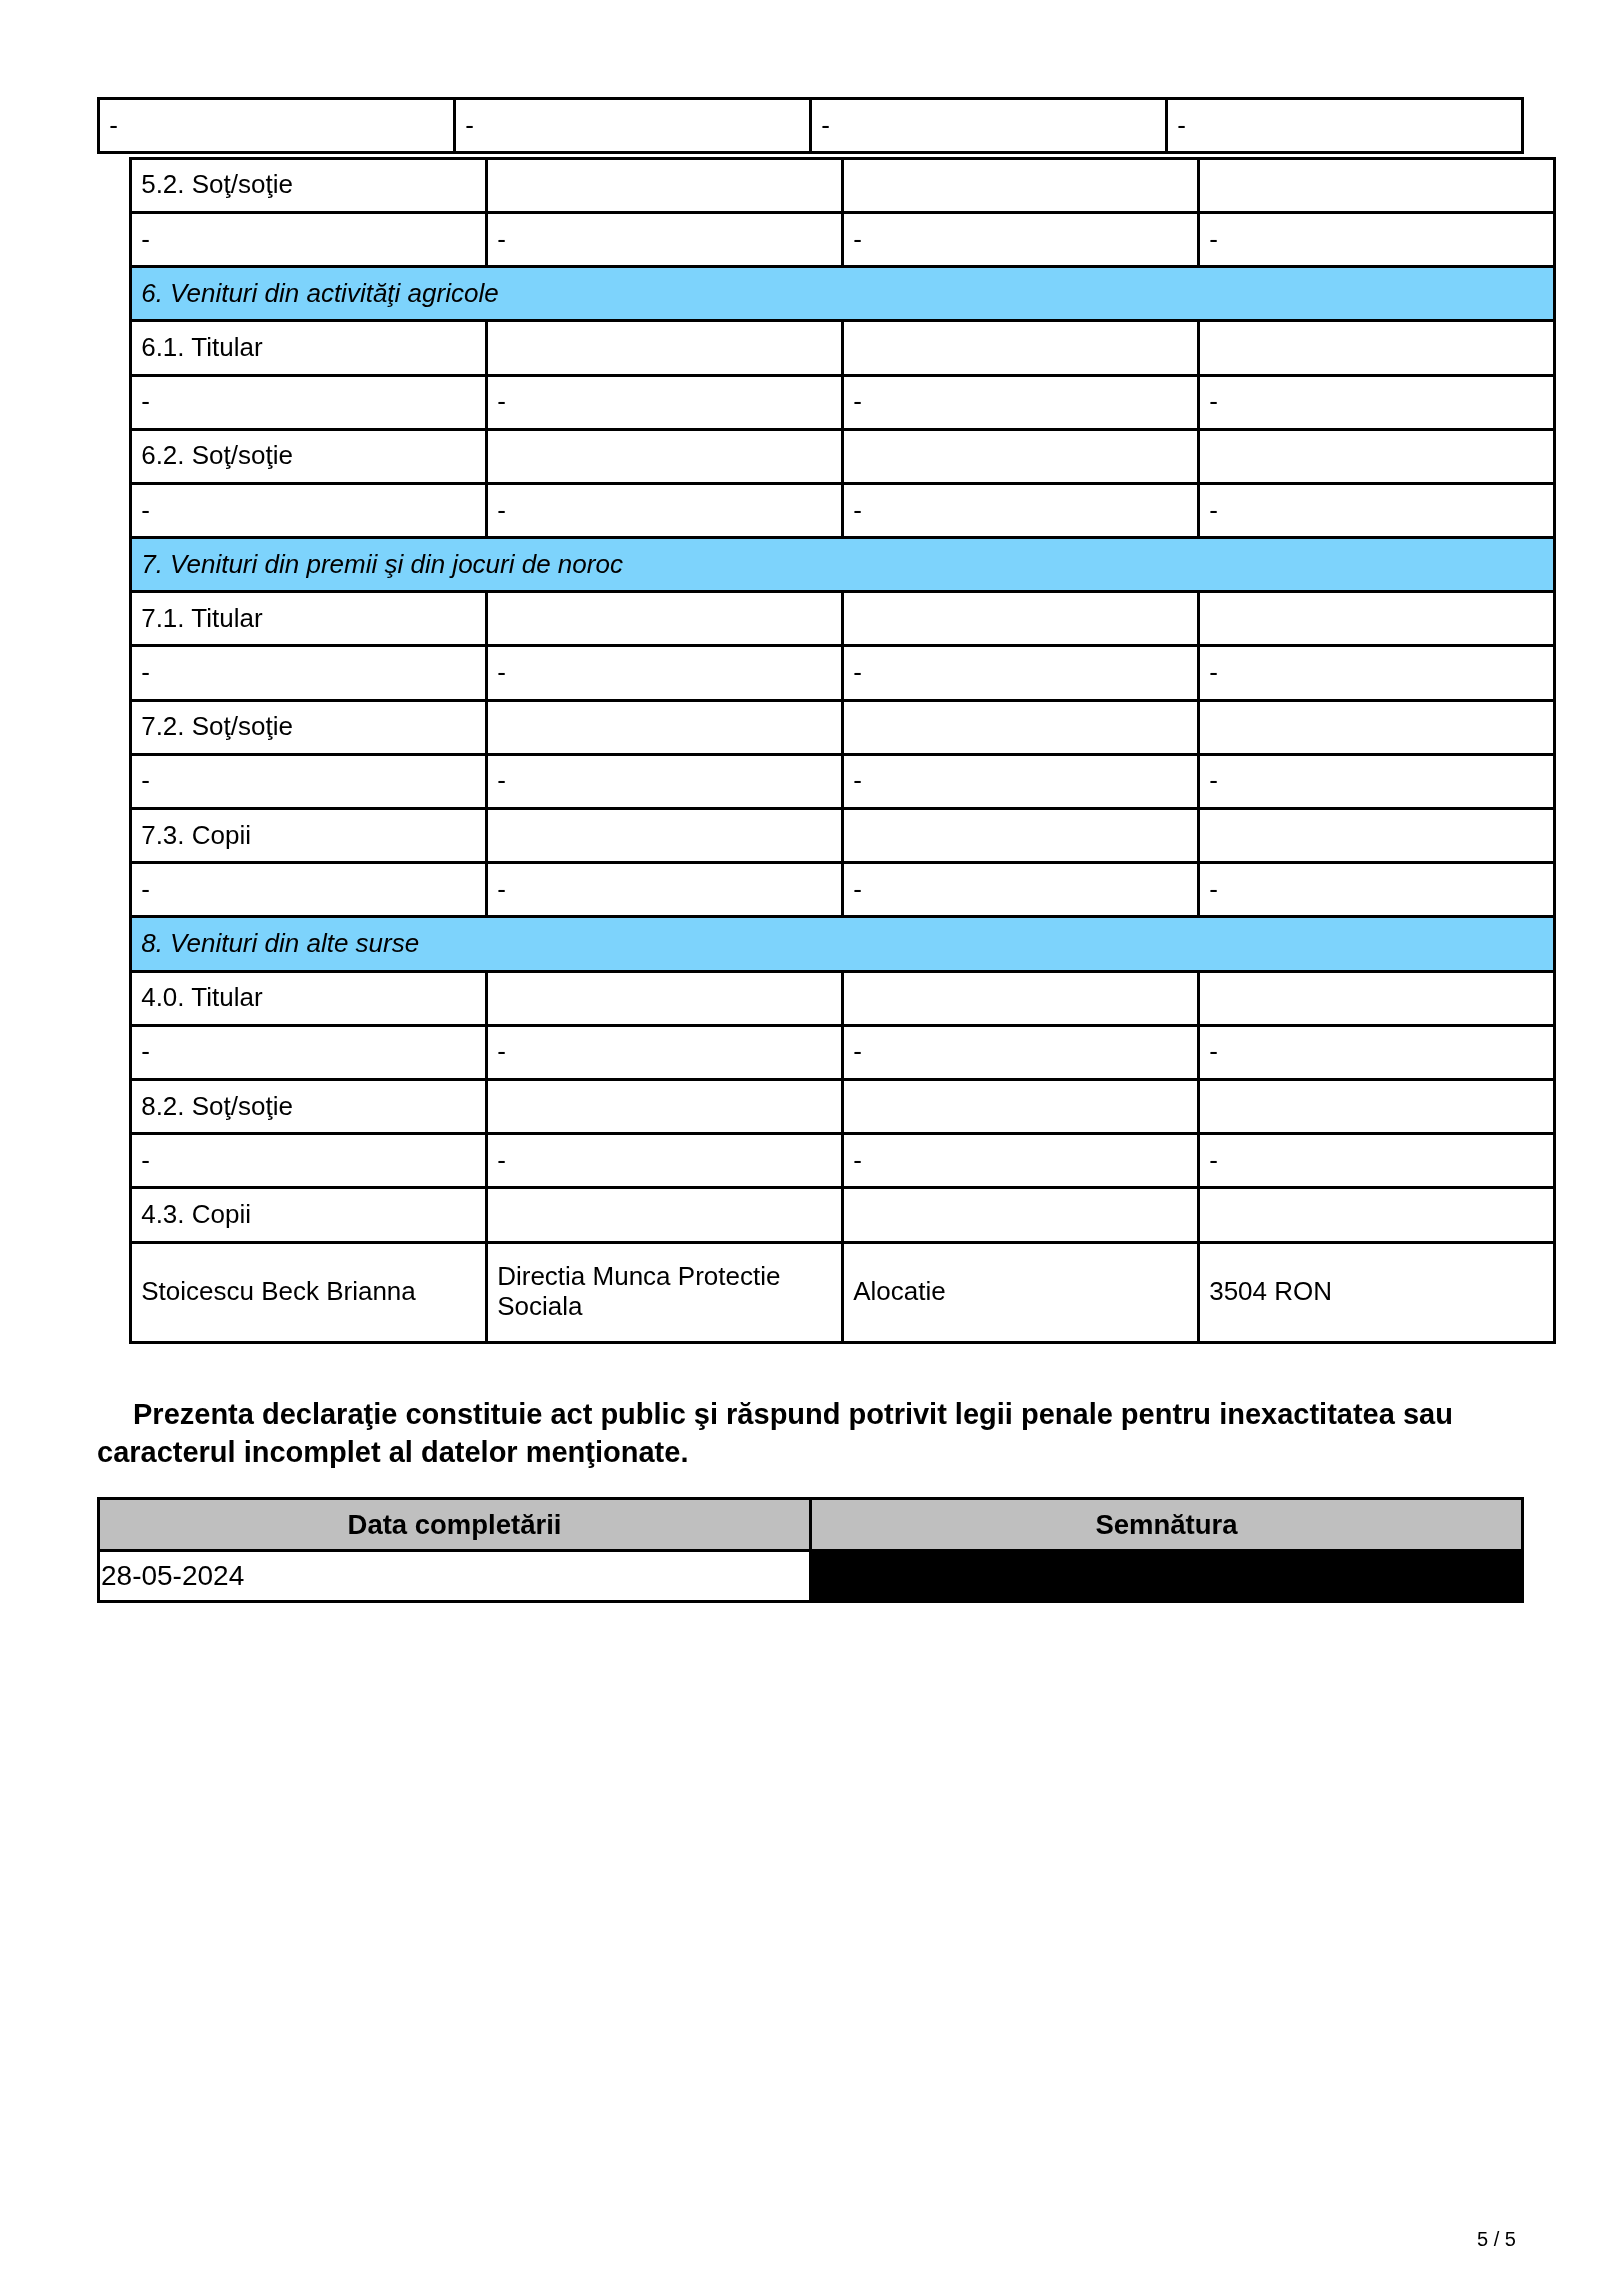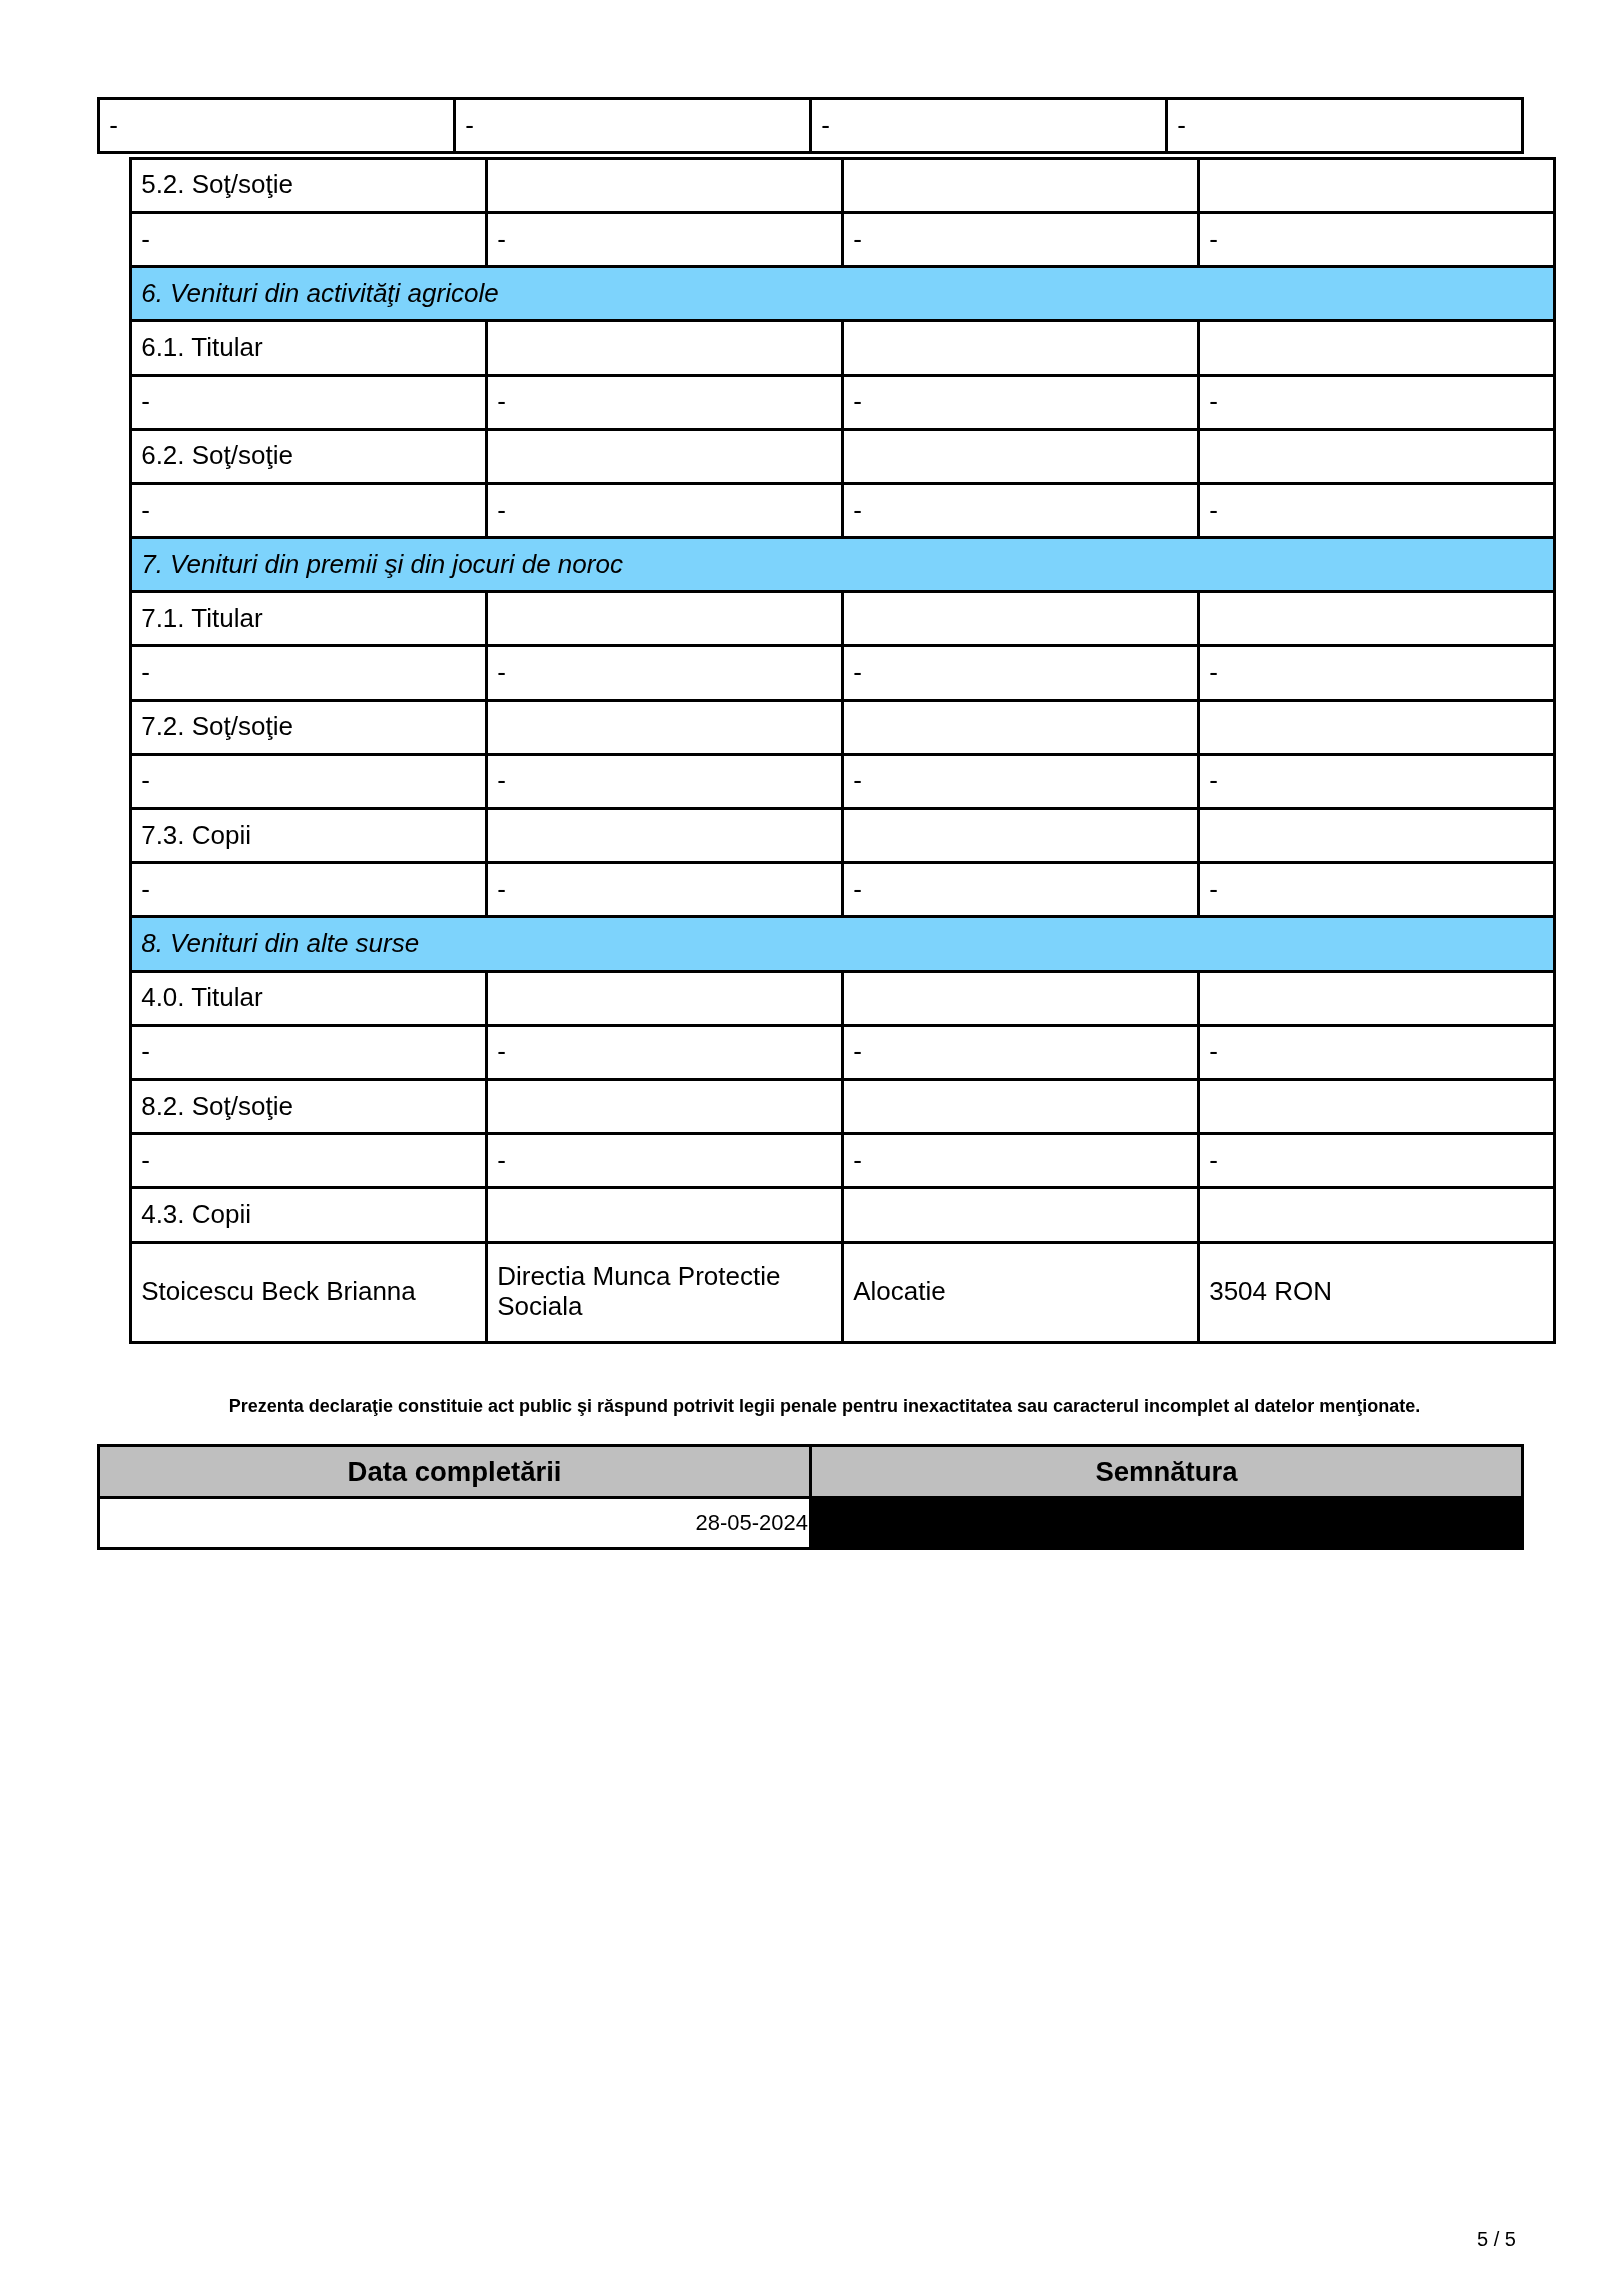--- a/index.html
+++ b/index.html
@@ -48,42 +48,42 @@
   .income-table.main tr.data-row td {
     height: 92px;
   }
   .section-cell {
     background: #7dd3fc;
     font-style: italic;
   }
   .declaration {
     margin: 51px 8px 0 0;
     font-weight: bold;
-    font-size: 18px;
+    font-size: 29px;
     line-height: 1.32;
     text-indent: 36px;
-    text-align: center;
+    text-align: left;
   }
   .signature-table {
     margin-top: 26px;
   }
   .signature-table th {
     border: 3.3px solid #000000;
     background: #bfbfbf;
     font-size: 27.5px;
     font-weight: bold;
     height: 47px;
     text-align: center;
     vertical-align: middle;
   }
   .signature-table td {
     border: 3.3px solid #000000;
-    font-size: 22px;
+    font-size: 28px;
     height: 46px;
-    text-align: right;
+    text-align: left;
     vertical-align: middle;
   }
   .signature-redacted {
     background: #000000;
   }
   .page-number {
     position: absolute;
     right: 106px;
     bottom: 44px;
     font-size: 20px;

